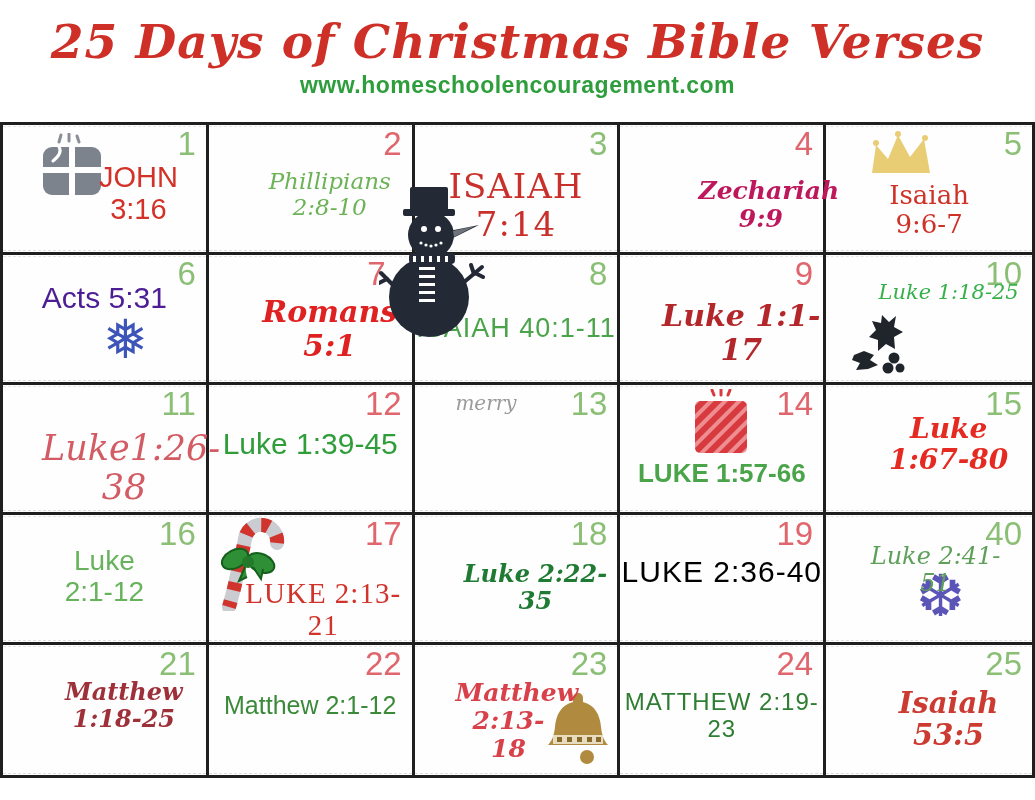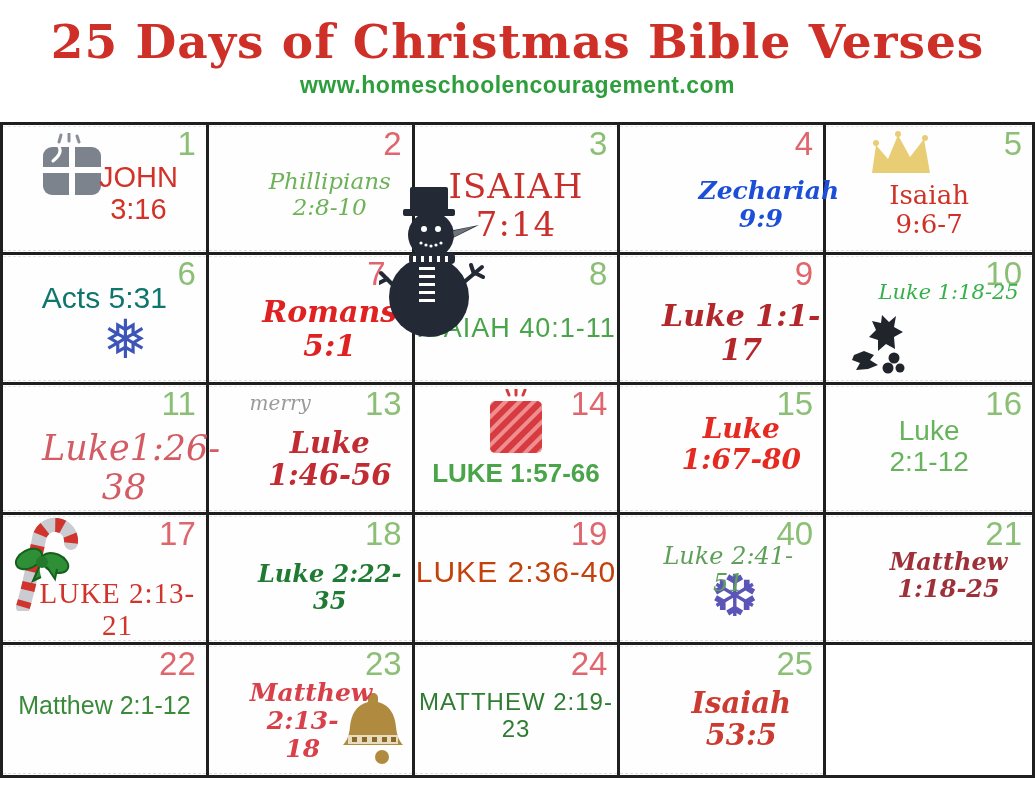--- a/index.html
+++ b/index.html
@@ -2,21 +2,21 @@
 <html><head>
 <meta charset="utf-8">
 <style>
   * { margin:0; padding:0; box-sizing:border-box; }
   html,body { width:1035px; height:800px; background:#ffffff; overflow:hidden;
               font-family:"Liberation Sans", sans-serif; }
   .page { position:relative; width:1035px; height:800px; background:#fff; }
 
   
   .header { position:absolute; top:0; left:0; width:100%; height:122px; text-align:center; }
-  .title { margin-top:16px; font-family:"DejaVu Serif", serif; font-weight:bold;
+  .title { margin-top:16px; font-family:"DejaVu Serif", serif; font-style:italic; font-weight:bold;
            font-size:47px; line-height:1.1; color:#ce2f27; letter-spacing:1px; }
   .site  { margin-top:4px; font-family:"Liberation Sans", sans-serif; font-weight:bold;
            font-size:23px; color:#2e9e3c; letter-spacing:0.5px; }
 
   
   .grid { position:absolute; top:122px; left:0; width:1035px;
           display:grid; grid-template-columns:repeat(5,1fr); grid-auto-rows:130px;
           border:3px solid #1f1f1f; background:#fff; }
   .cell { position:relative; background:#fefefe; border-right:3px solid #1f1f1f; border-bottom:3px solid #1f1f1f; }
   .cell:nth-child(5n) { border-right:none; }
@@ -36,44 +36,44 @@
   .cursive { font-family:"DejaVu Serif", serif; font-style:italic;padding-left:39px; }
   .print   { font-family:"Liberation Sans", sans-serif; }
 
   .icon { position:absolute; z-index:1; }
 
   
   #cell-1  .verse { top:36px; left:72px; right:4px; font-size:29px; font-weight:normal; color:#d23227; }
   #cell-1  .icon  { left:36px; top:8px; }
   #cell-2  .verse { top:44px; font-size:23px; color:#6cb257; }
   #cell-3  .verse { top:42px; font-size:34px; color:#c9302b; letter-spacing:1px; font-family:"DejaVu Serif",serif; }
-  #cell-4  .verse { top:52px; font-size:25px; font-weight:bold; color:#1d4ed8;margin-left:39px; }
+  #cell-4  .verse { top:52px; font-size:25px; font-weight:bold; color:#be185d;margin-left:39px; }
   #cell-5  .verse { top:56px; font-size:26px; font-weight:normal; color:#cf3126; font-family:"DejaVu Serif",serif; }
   #cell-5  .icon  { left:42px; top:6px; }
-  #cell-6  .verse { top:26px; font-size:30px; color:#0f766e; }
+  #cell-6  .verse { top:26px; font-size:30px; color:#4c1d95; }
   #cell-6  .flake { left:100px; top:58px; font-size:54px; color:#3d55b8; }
   #cell-7  .verse { top:40px; font-size:30px; font-weight:bold; color:#e02121; }
   #cell-7  .num   { right:26px; }
   #cell-8  .verse { top:58px; font-size:27px; color:#4aa44a; letter-spacing:1px; }
   #cell-9  .verse { top:44px; font-size:30px; font-weight:bold; color:#b3272b; }
   #cell-10 .verse { top:26px; font-size:21px; color:#35b14a; }
   #cell-10 .icon  { left:22px; top:58px; }
   #cell-11 .verse { top:44px; font-size:35px; color:#d35b63; }
   #cell-12 .verse { top:42px; font-size:30px; color:#2f9e3a; }
   #cell-13 .merry { position:absolute; top:6px; left:0; right:60px; z-index:2; text-align:center;
                     font-family:"DejaVu Serif",serif; font-style:italic; font-size:20px; color:#9a9a9a; }
   #cell-13 .verse { top:42px; font-size:29px; font-weight:bold; color:#c32b33; }
   #cell-14 .verse { top:74px; font-size:26px; font-weight:bold; color:#4aa44a; }
   #cell-14 .icon  { left:72px; top:4px; }
   #cell-15 .verse { top:28px; font-size:28px; font-weight:bold; color:#e52a21; }
   #cell-16 .verse { top:30px; font-size:28px; color:#67b35c; }
   #cell-17 .verse { top:62px; left:28px; right:2px; font-size:29px; color:#d0342c; letter-spacing:1px;font-family:Liberation Serif, serif; }
   #cell-17 .icon  { left:8px; top:2px; }
   #cell-18 .verse { top:46px; font-size:24px; font-weight:bold; color:#1f7a33; }
-  #cell-19 .verse { top:40px; font-size:30px; color:#c2410c; letter-spacing:1px; }
+  #cell-19 .verse { top:40px; font-size:30px; color:#000000; letter-spacing:1px; }
   #cell-20 .verse { top:28px; left:0; right:26px; font-size:24px; color:#5ea05a; }
   #cell-20 .flake { left:90px; top:52px; font-size:58px; color:#5c55b8; }
   #cell-21 .verse { top:34px; font-size:24px; font-weight:bold; color:#9e3039; }
   #cell-22 .verse { top:46px; font-size:25px; color:#3a8a3a; }
   #cell-23 .verse { top:34px; left:2px; right:56px; font-size:25px; font-weight:bold; color:#d8404a; }
   #cell-23 .icon  { right:8px; top:44px; left:auto; }
   #cell-24 .verse { top:44px; font-size:24px; color:#2f7d32; letter-spacing:1px; }
   #cell-25 .verse { top:42px; font-size:29px; font-weight:bold; color:#cc3b31; }
 
   .flake { position:absolute; z-index:1; line-height:1; font-family:"DejaVu Sans", sans-serif; }
@@ -173,25 +173,28 @@
           <circle cx="52" cy="55" r="4.5" fill="#20242b"></circle>
         </svg>
       </span>
     </div>
 
     <div class="cell" id="cell-11">
       <span class="num n-green">11</span>
       <div class="verse cursive">Luke1:26-38</div>
     </div>
 
+    <div class="cell" id="cell-12">
+      <span class="num n-red">12</span>
+      <div class="verse print">Luke 1:39-45</div>
+    </div>
 
     <div class="cell" id="cell-13">
       <span class="num n-green">13</span>
       <div class="merry">merry</div>
-      <div class="verse cursive">Luke 1:46-56</div>
     </div>
 
     <div class="cell" id="cell-14">
       <span class="num n-red">14</span>
       <span class="icon">
         <svg width="58" height="66" viewBox="0 0 58 66">
           <defs>
             <pattern id="pstr" width="10" height="10" patternUnits="userSpaceOnUse" patternTransform="rotate(45)">
               <rect width="10" height="10" fill="#d73a3f"></rect>
               <rect width="4" height="10" fill="#ee8e90"></rect>

